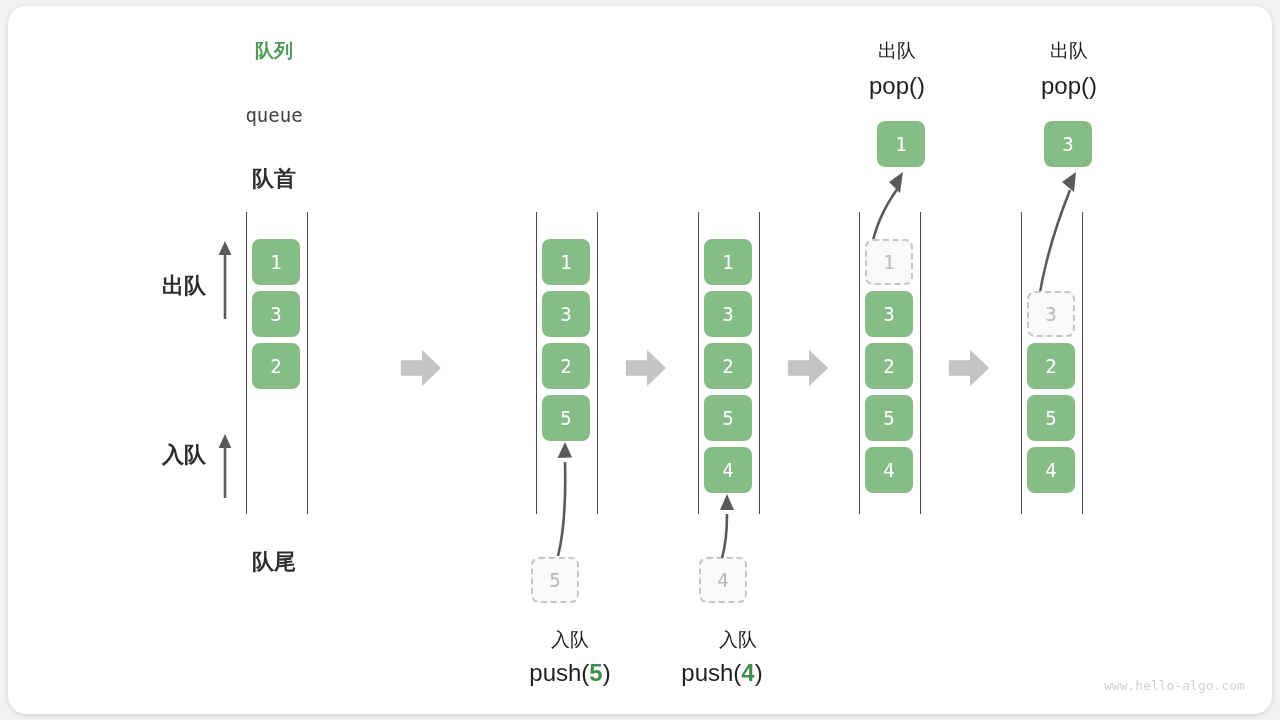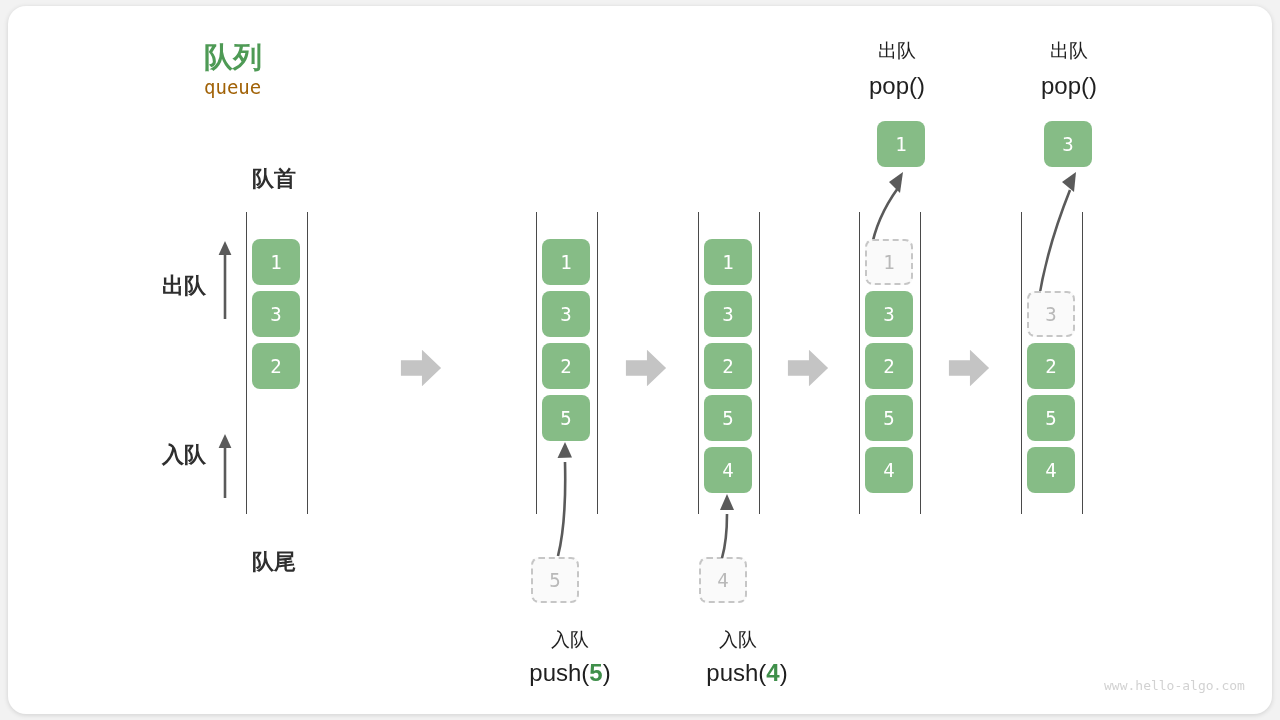--- a/index.html
+++ b/index.html
@@ -31,30 +31,33 @@
     border-radius: 18px;
     box-shadow: 0 1px 5px rgba(0,0,0,0.14);
   }
 
   
   .abs { position: absolute; }
 
   
   .title-cn {
     font-family: "Liberation Sans", "DejaVu Sans", sans-serif;
-    font-size: 29px;
+    font-size: 19px;
     font-weight: bold;
     color: #4e9a55;
+    text-align: center;
     white-space: nowrap;
   }
   .title-en {
     font-family: "DejaVu Sans Mono", "Liberation Mono", monospace;
     font-size: 19px;
-    color: #a16207;
-    white-space: nowrap;
+    color: #404040;
+    text-align: center;
+    white-space: nowrap;
+    margin-top: 28px;
   }
   .label-cn {
     font-family: "Liberation Sans", "DejaVu Sans", sans-serif;
     font-size: 22px;
     font-weight: bold;
     color: #2e2e2e;
     text-align: center;
     white-space: nowrap;
   }
   .op-cn {
@@ -183,21 +186,21 @@
       <div class="cell" style="left:696px; top:389px;">5</div>
       <div class="cell" style="left:696px; top:441px;">4</div>
 
       <div class="cell ghost" style="left:691px; top:551px;">4</div>
       <svg class="abs" style="left:697px; top:482px;" width="48" height="74" viewBox="0 0 48 74">
         <path d="M17,70 C21,56 22,40 22,26" stroke="#5a5a5a" stroke-width="2.6" fill="none"></path>
         <polygon points="22,6 15,22 29,22" fill="#5a5a5a"></polygon>
       </svg>
 
       <div class="abs op-cn" style="left:656px; top:621px; width:148px;">入队</div>
-      <div class="abs op-code" style="left:665px; top:653px; width:148px;"><span>push(</span><span class="num">4</span><span>)</span></div>
+      <div class="abs op-code" style="left:640px; top:653px; width:148px;"><span>push(</span><span class="num">4</span><span>)</span></div>
     </div>
 
     <svg class="step-arrow" style="left:778px; top:340px;" width="46" height="44" viewBox="0 0 46 44">
       <polygon points="2,14 24,14 24,3 44,22 24,41 24,30 2,30" fill="#c4c4c4"></polygon>
     </svg>
 
     <div>
       <div class="abs op-cn" style="left:815px; top:32px; width:148px;">出队</div>
       <div class="abs op-code" style="left:815px; top:66px; width:148px;">pop()</div>
 

